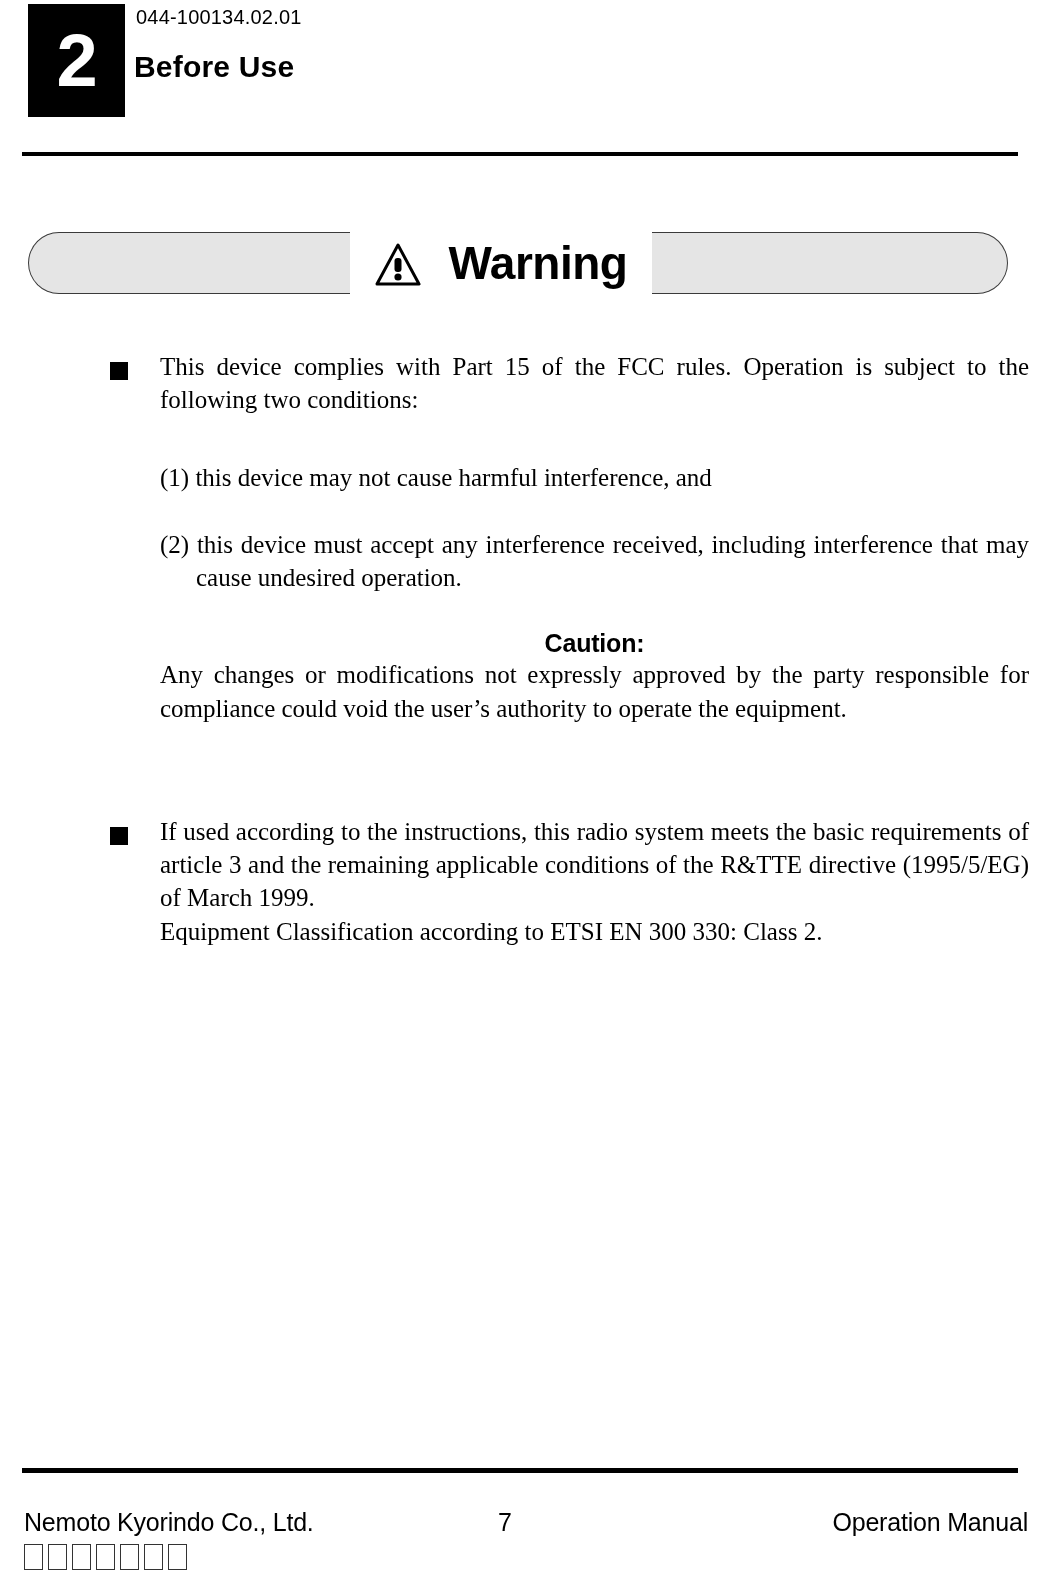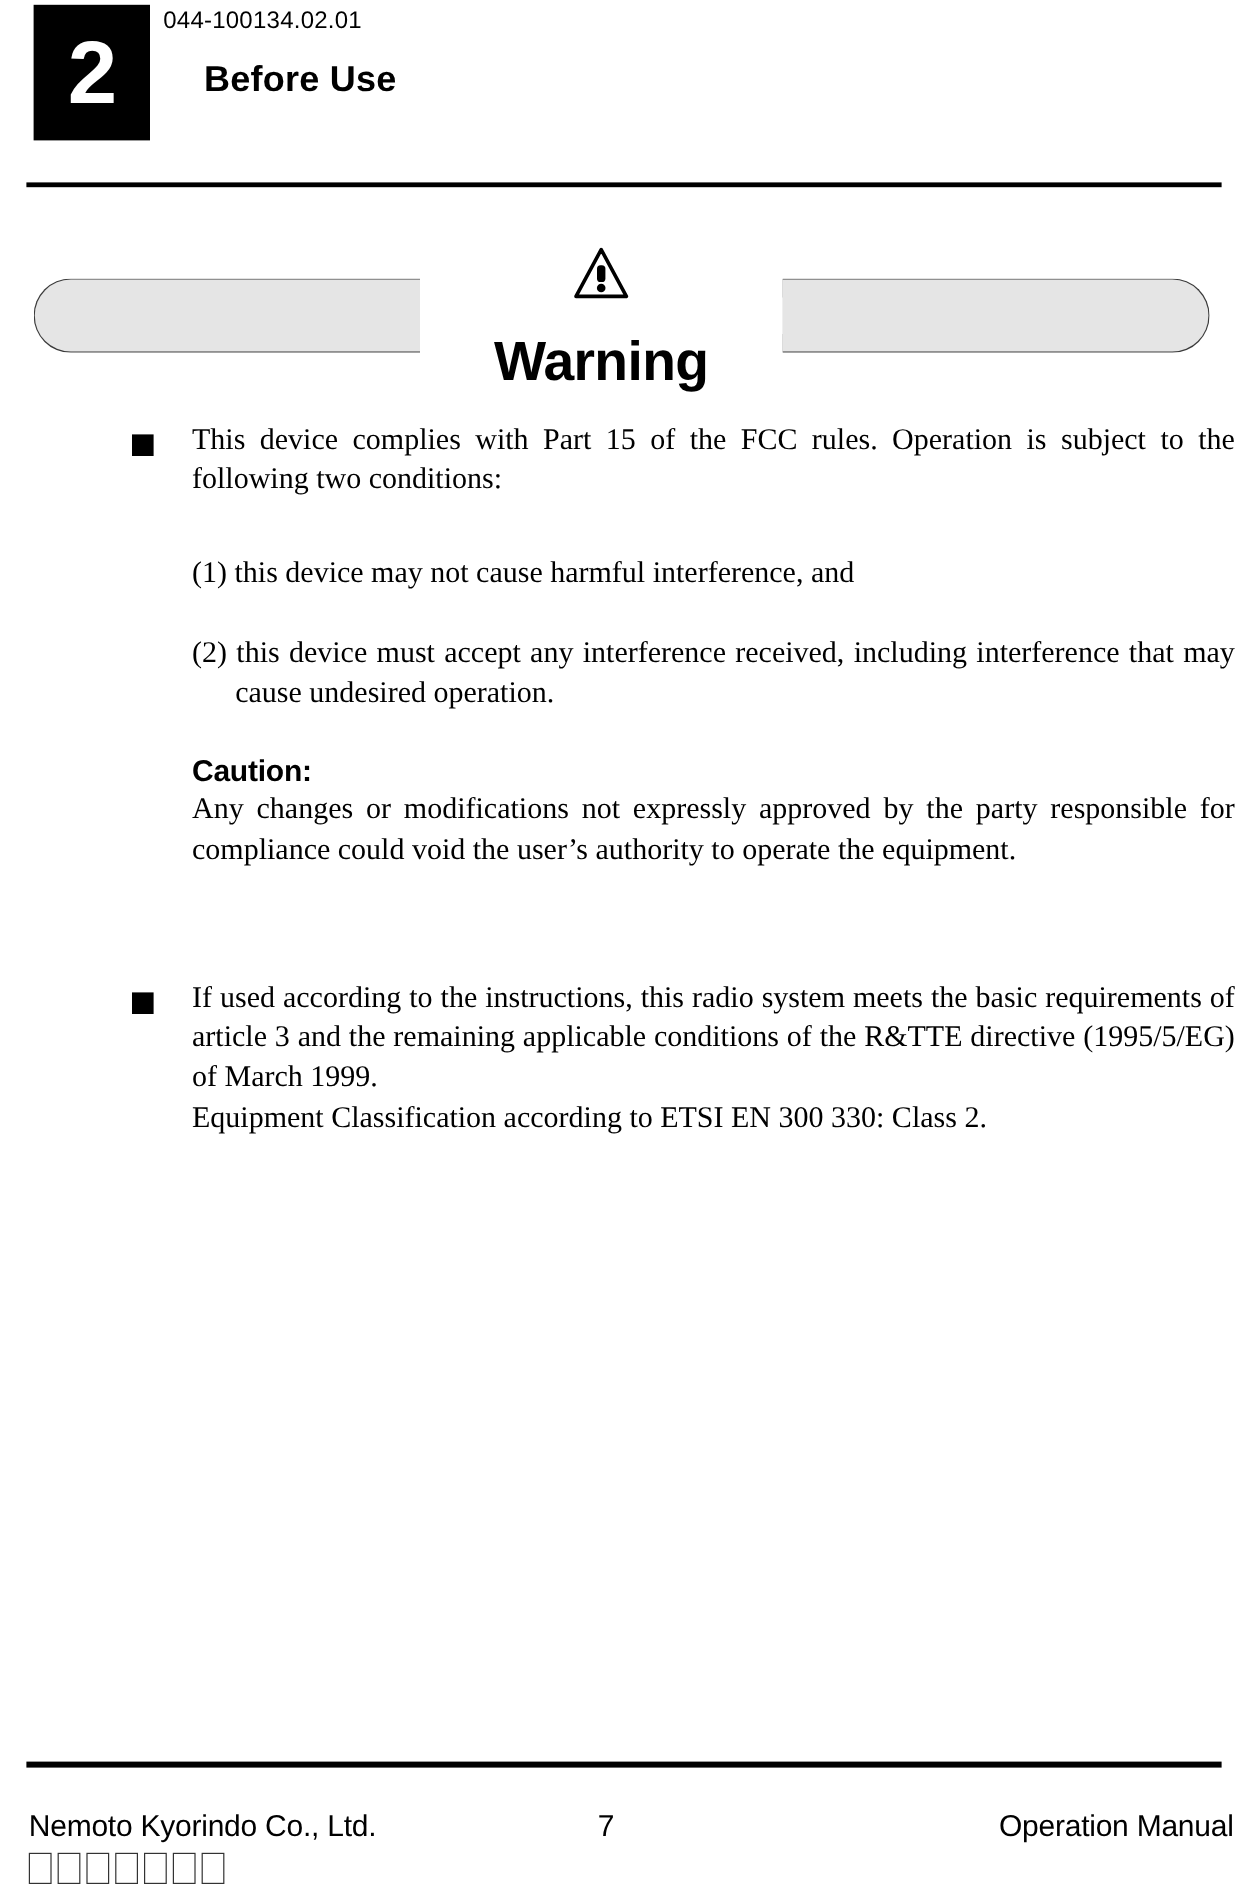--- a/index.html
+++ b/index.html
@@ -57,21 +57,20 @@
 
   .header-section-title {
     position: absolute;
     left: 134px;
     top: 50px;
     font-family: "Liberation Sans", sans-serif;
     font-size: 30px;
     font-weight: bold;
     letter-spacing: 0.2px;
     white-space: nowrap;
-    margin-left: 36px;
   }
 
   .header-product-title {
     position: absolute;
     right: 24px;
     top: 50px;
     font-family: "Liberation Sans", sans-serif;
     font-size: 30px;
     font-weight: bold;
     letter-spacing: 0.2px;
@@ -125,21 +124,20 @@
   .banner-center {
     position: absolute;
     left: 350px;
     top: -6px;
     width: 302px;
     height: 74px;
     display: flex;
     align-items: center;
     justify-content: center;
     gap: 28px;
-    flex-direction: column;
   }
 
   .warning-triangle-icon {
     display: block;
     width: 46px;
     height: 44px;
     flex: 0 0 auto;
     margin-top: 4px;
   }
 
@@ -197,20 +195,21 @@
     text-indent: -36px;
   }
 
   .caution-heading {
     font-family: "Liberation Sans", sans-serif;
     font-size: 25px;
     font-weight: bold;
     line-height: 1.2;
     margin: 0;
     letter-spacing: -0.2px;
+    text-align: center;
   }
 
   .spacer-lg { height: 44px; }
   .spacer-md { height: 34px; }
   .spacer-block { height: 90px; }
 
   
   .footer {
     position: absolute;
     left: 0;

